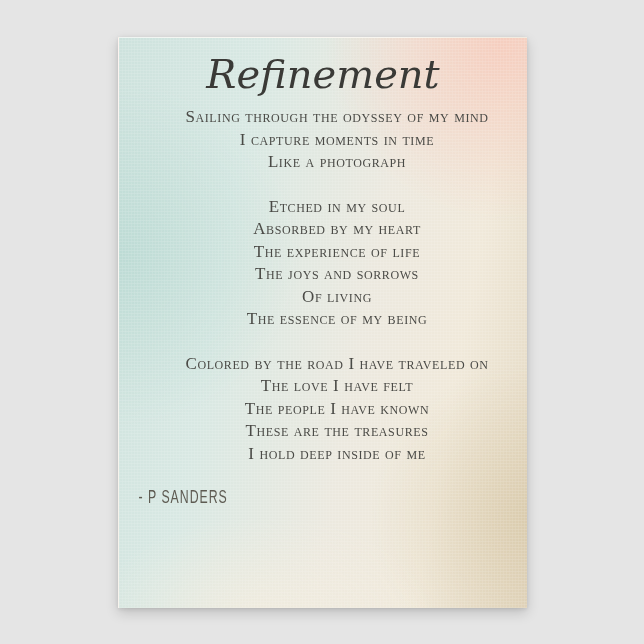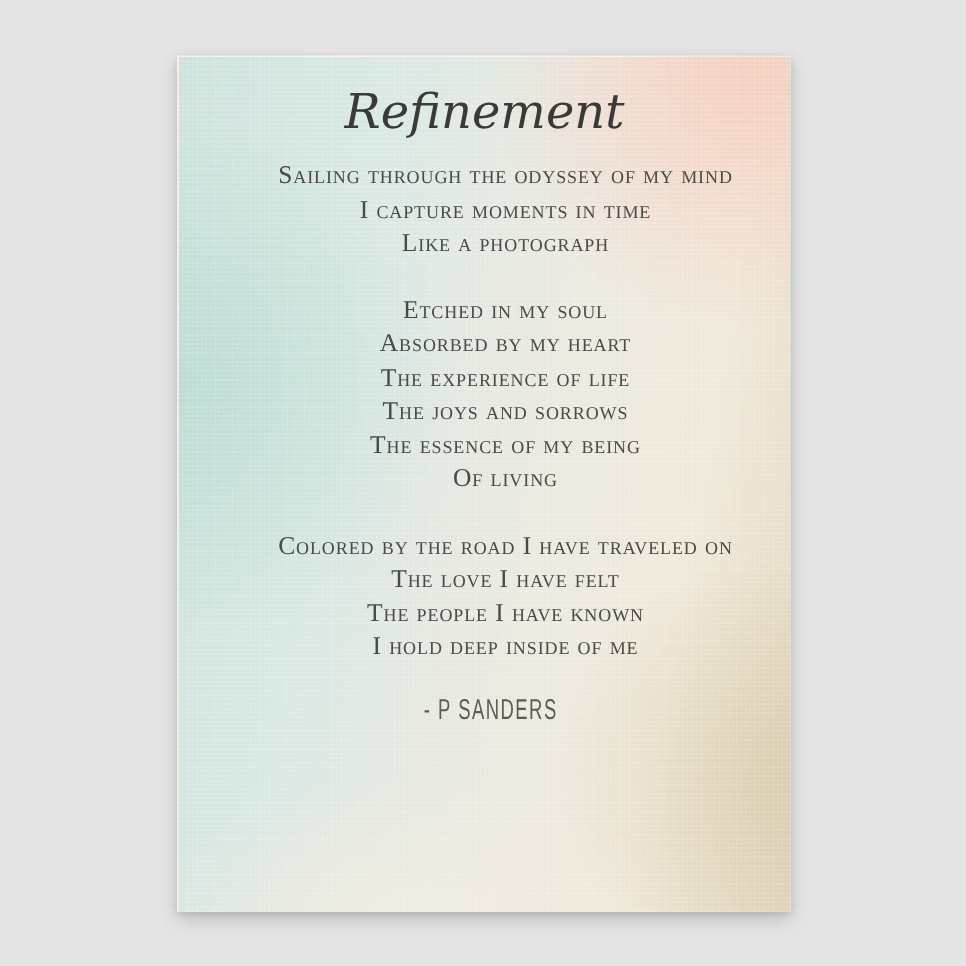--- a/index.html
+++ b/index.html
@@ -51,21 +51,21 @@
     z-index: 1;
     height: 100%;
   }
   .title {
     margin: 0;
     padding-top: 11px;
     text-align: center;
     font-family: "DejaVu Serif", serif;
     font-style: italic;
     font-weight: normal;
-    font-size: 32px;
+    font-size: 40px;
     line-height: 50px;
     letter-spacing: 0px;
     color: #3a3a37;
   }
   .poem {
     margin-top: 7px;
     text-align: center;
     color: #4a4a46;
   }
   .stanza { margin: 0 0 22px 0; padding-left: 28px; }
@@ -73,21 +73,21 @@
   .line {
     margin: 0;
     font-size: 17px;
     line-height: 22.5px;
     font-variant: small-caps;
     letter-spacing: 0.6px;
   }
   .signature {
     margin-top: 5px;
     padding-right: 12px;
-    text-align: center;
+    text-align: left;
   }
   .signature span {
     display: inline-block;
     font-family: "Liberation Sans", sans-serif;
     font-size: 15px;
     font-weight: 400;
     letter-spacing: 1.2px;
     color: #5e5b52;
     transform: scale(0.82, 1.28);
     transform-origin: right center;
@@ -108,28 +108,29 @@
           <p class="line">Sailing through the odyssey of my mind</p>
           <p class="line">I capture moments in time</p>
           <p class="line">Like a photograph</p>
         </div>
 
         <div class="stanza">
           <p class="line">Etched in my soul</p>
           <p class="line">Absorbed by my heart</p>
           <p class="line">The experience of life</p>
           <p class="line">The joys and sorrows</p>
+          <p class="line">Of living</p>
           <p class="line">The essence of my being</p>
-          <p class="line">Of living</p>
         </div>
 
         <div class="stanza">
           <p class="line">Colored by the road I have traveled on</p>
           <p class="line">The love I have felt</p>
           <p class="line">The people I have known</p>
+          <p class="line">These are the treasures</p>
           <p class="line">I hold deep inside of me</p>
         </div>
 
         <div class="stanza">
         </div>
 
       </div>
 
       <div class="signature">
         <span>- P SANDERS</span>

